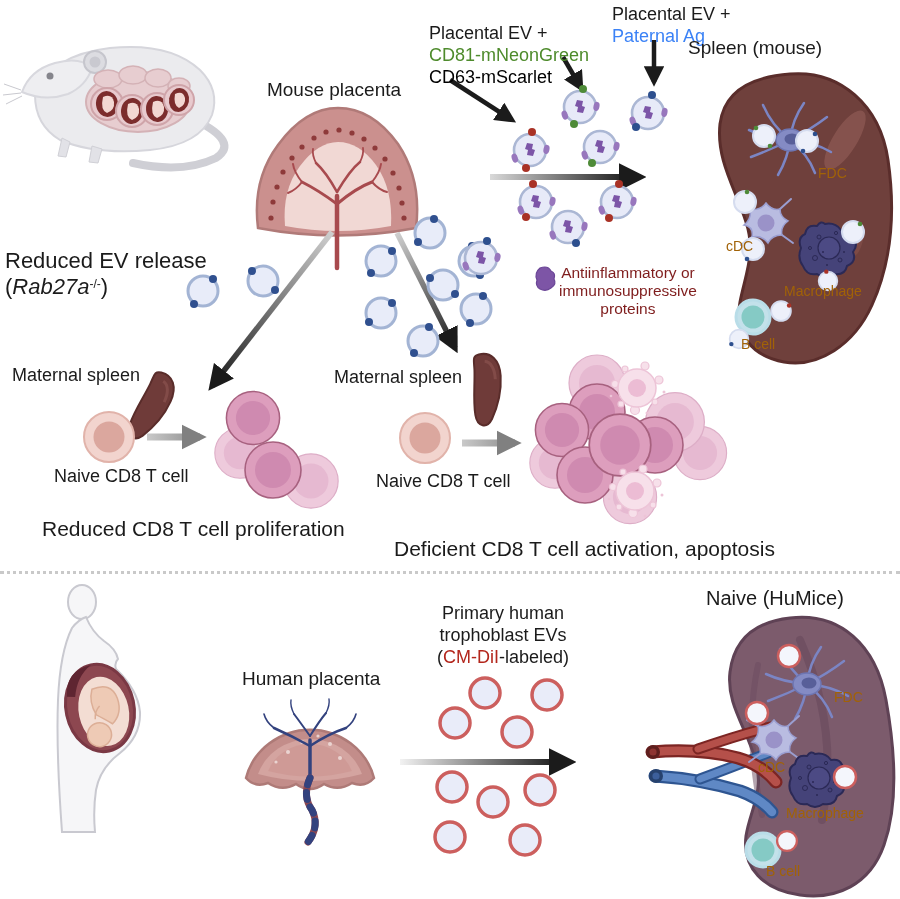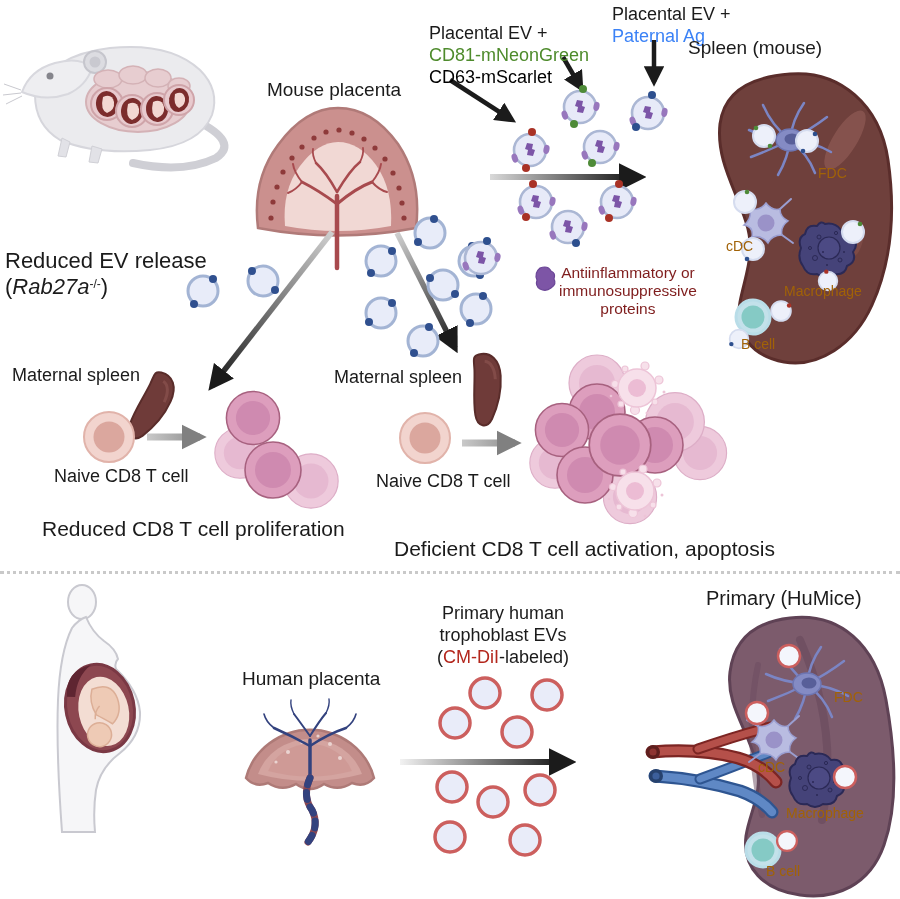--- a/index.html
+++ b/index.html
@@ -536,20 +536,20 @@
 <div id="divider"></div>
 
 <div class="lbl ttl" style="left:242px;top:668px;">Human placenta</div>
 
 <div class="lbl std center" style="left:424px;top:602px;width:158px;line-height:22px;">
   <span>Primary human</span><br>
   <span>trophoblast EVs</span><br>
   <span>(</span><span class="dyered">CM-DiI</span><span>-labeled)</span>
 </div>
 
-<div class="lbl" style="left:706px;top:587px;font-size:20px;">Primary (HuMice)</div>
+<div class="lbl" style="left:706px;top:587px;font-size:20px;">Naive (HuMice)</div>
 
 <div class="cell-label" style="left:834px;top:689px;">FDC</div>
 <div class="cell-label" style="left:758px;top:759px;">cDC</div>
 <div class="cell-label" style="left:786px;top:805px;">Macrophage</div>
 <div class="cell-label" style="left:766px;top:863px;">B cell</div>
 
 </div>
 
 </body></html>

